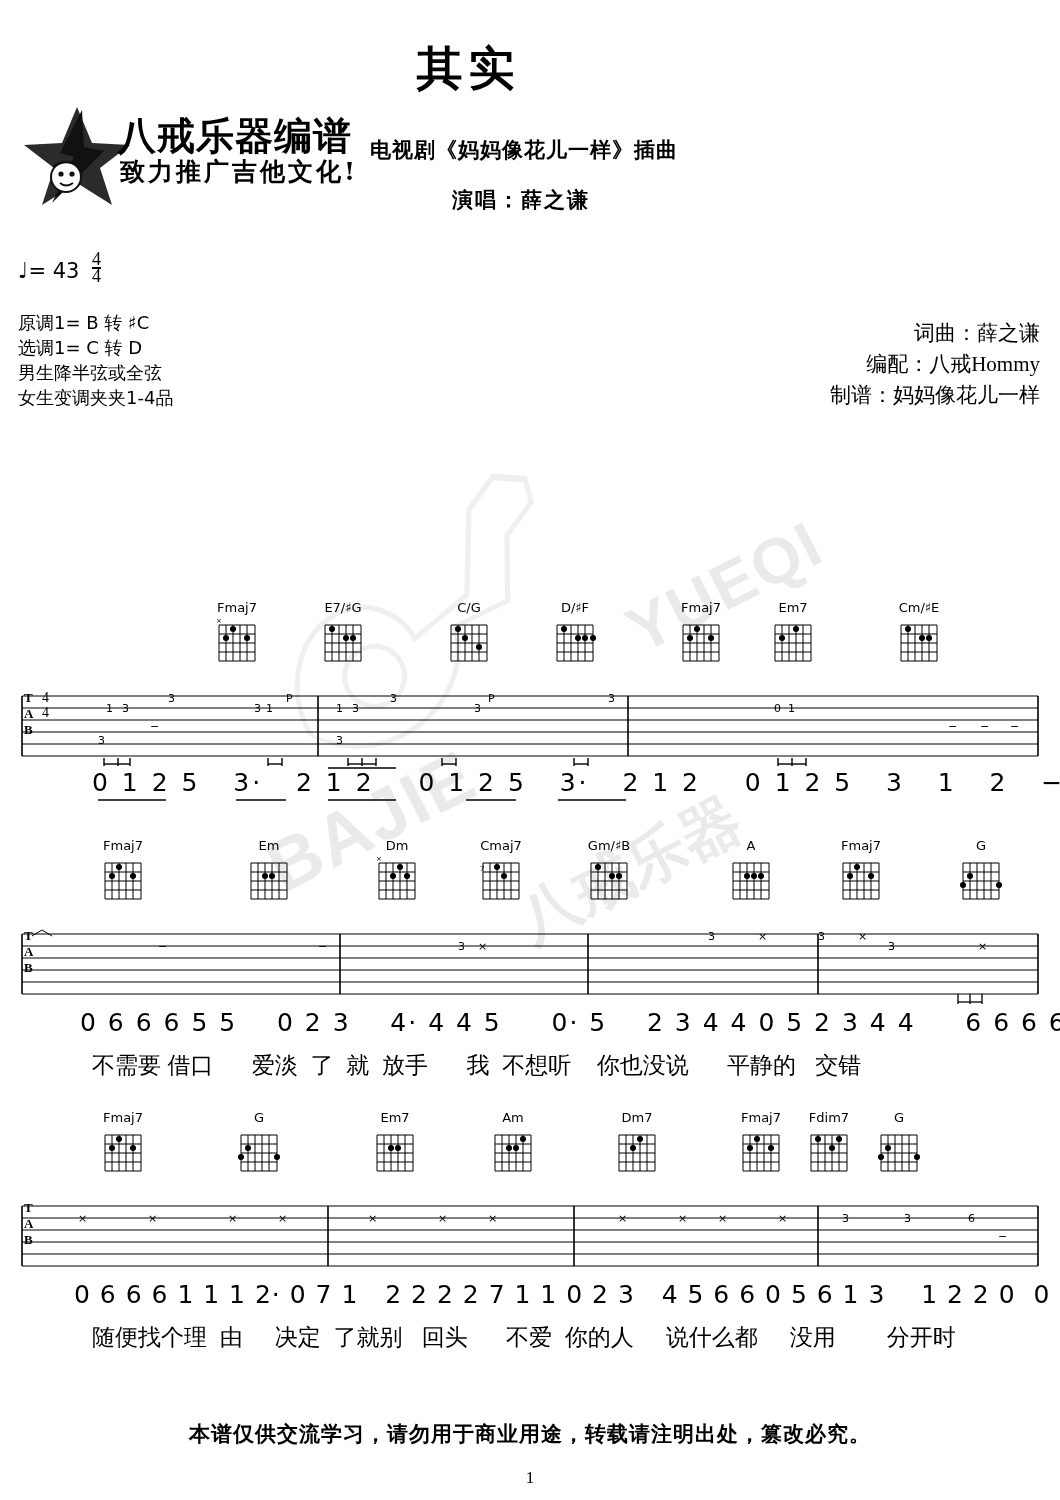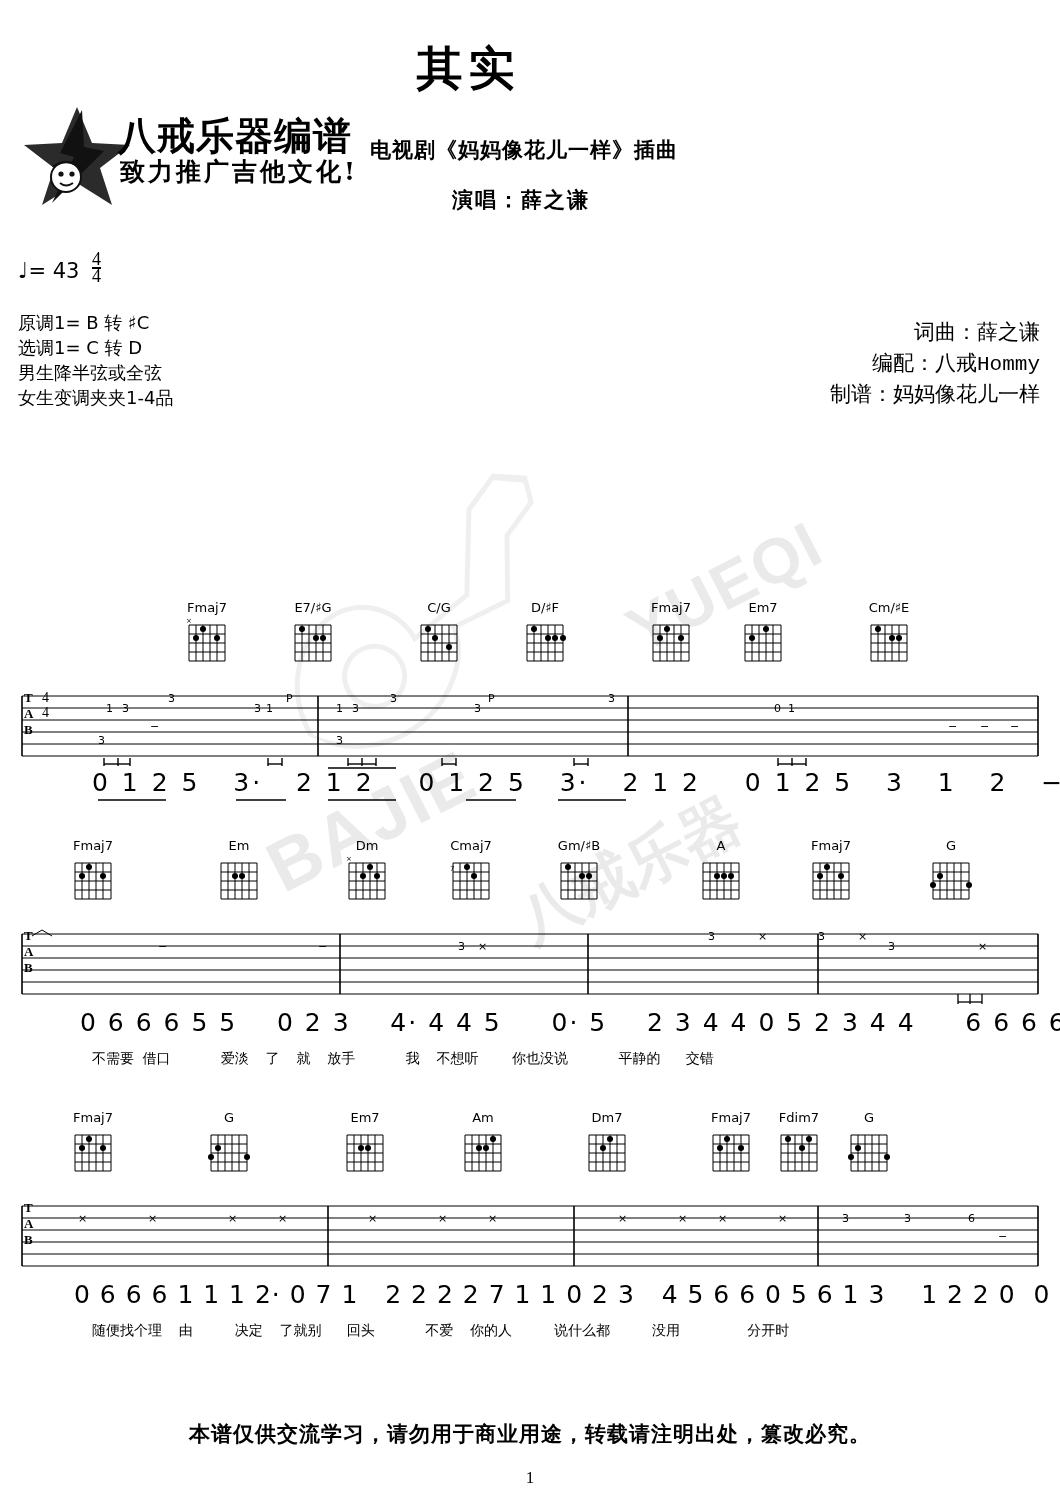--- a/index.html
+++ b/index.html
@@ -100,32 +100,32 @@
   .meta-left{
     position:absolute;left:18px;top:310px;
     font-size:18px;line-height:25px;
     font-family:"DejaVu Sans", sans-serif;
     white-space:nowrap;
   }
   .meta-right{
     position:absolute;right:20px;top:318px;
     font-size:21px;line-height:31px;
     text-align:left;
-    font-family:Liberation Mono, monospace;
+    font-family:Liberation Serif, serif;
     white-space:nowrap;
   }
   .meta-right div{text-align:right;}
 
   
   .system{position:absolute;left:0;width:1060px;}
   .sysA{top:600px;}
   .sysB{top:838px;}
   .sysC{top:1110px;}
 
-  .chordrow{position:relative;height:86px;}
+  .chordrow{position:relative;height:86px;margin-left:30px;}
   .chord{
     position:absolute;
     width:62px;text-align:center;
     font-family:"DejaVu Sans", sans-serif;
   }
   .chord .cname{font-size:13px;white-space:nowrap;display:block;margin-bottom:2px;}
   .diagram{position:relative;width:46px;height:46px;margin:0 auto;}
   .diagram .grid{position:absolute;left:0;top:0;width:46px;height:46px;}
 
   .tabbox{position:relative;height:86px;}
@@ -139,22 +139,22 @@
   .numrow{position:relative;height:46px;}
   .numline{
     position:absolute;
     font-size:25px;
     font-family:"DejaVu Sans", sans-serif;
     white-space:pre;
     letter-spacing:0px;
   }
   .lyricline{
     position:absolute;
-    font-size:14px;
-    font-family:Liberation Mono, monospace;
+    font-size:23px;
+    font-family:Liberation Sans, sans-serif;
     white-space:pre;
   }
 
   
   .footer{
     position:absolute;left:0;top:1420px;width:1060px;
     text-align:center;
     font-size:21px;font-weight:bold;
     font-family:"DejaVu Serif", serif;
     letter-spacing:1px;

